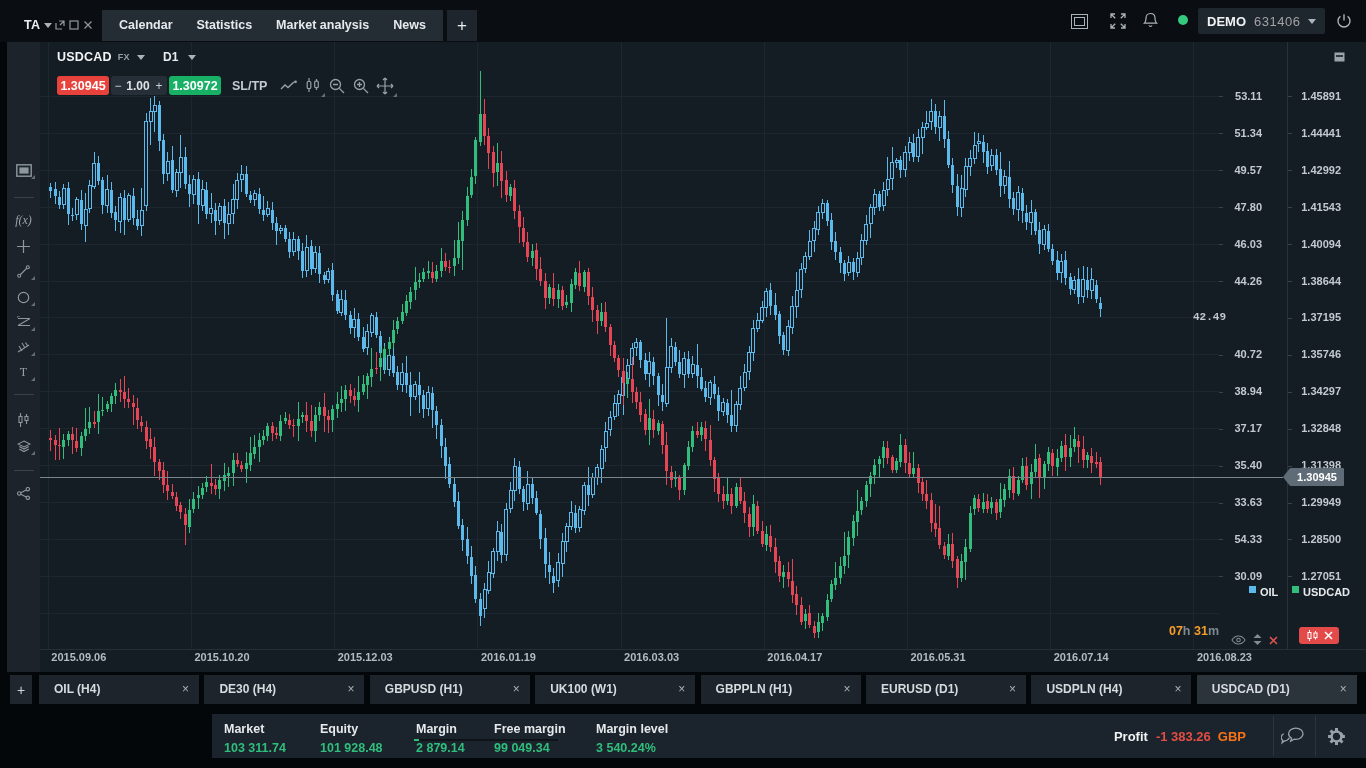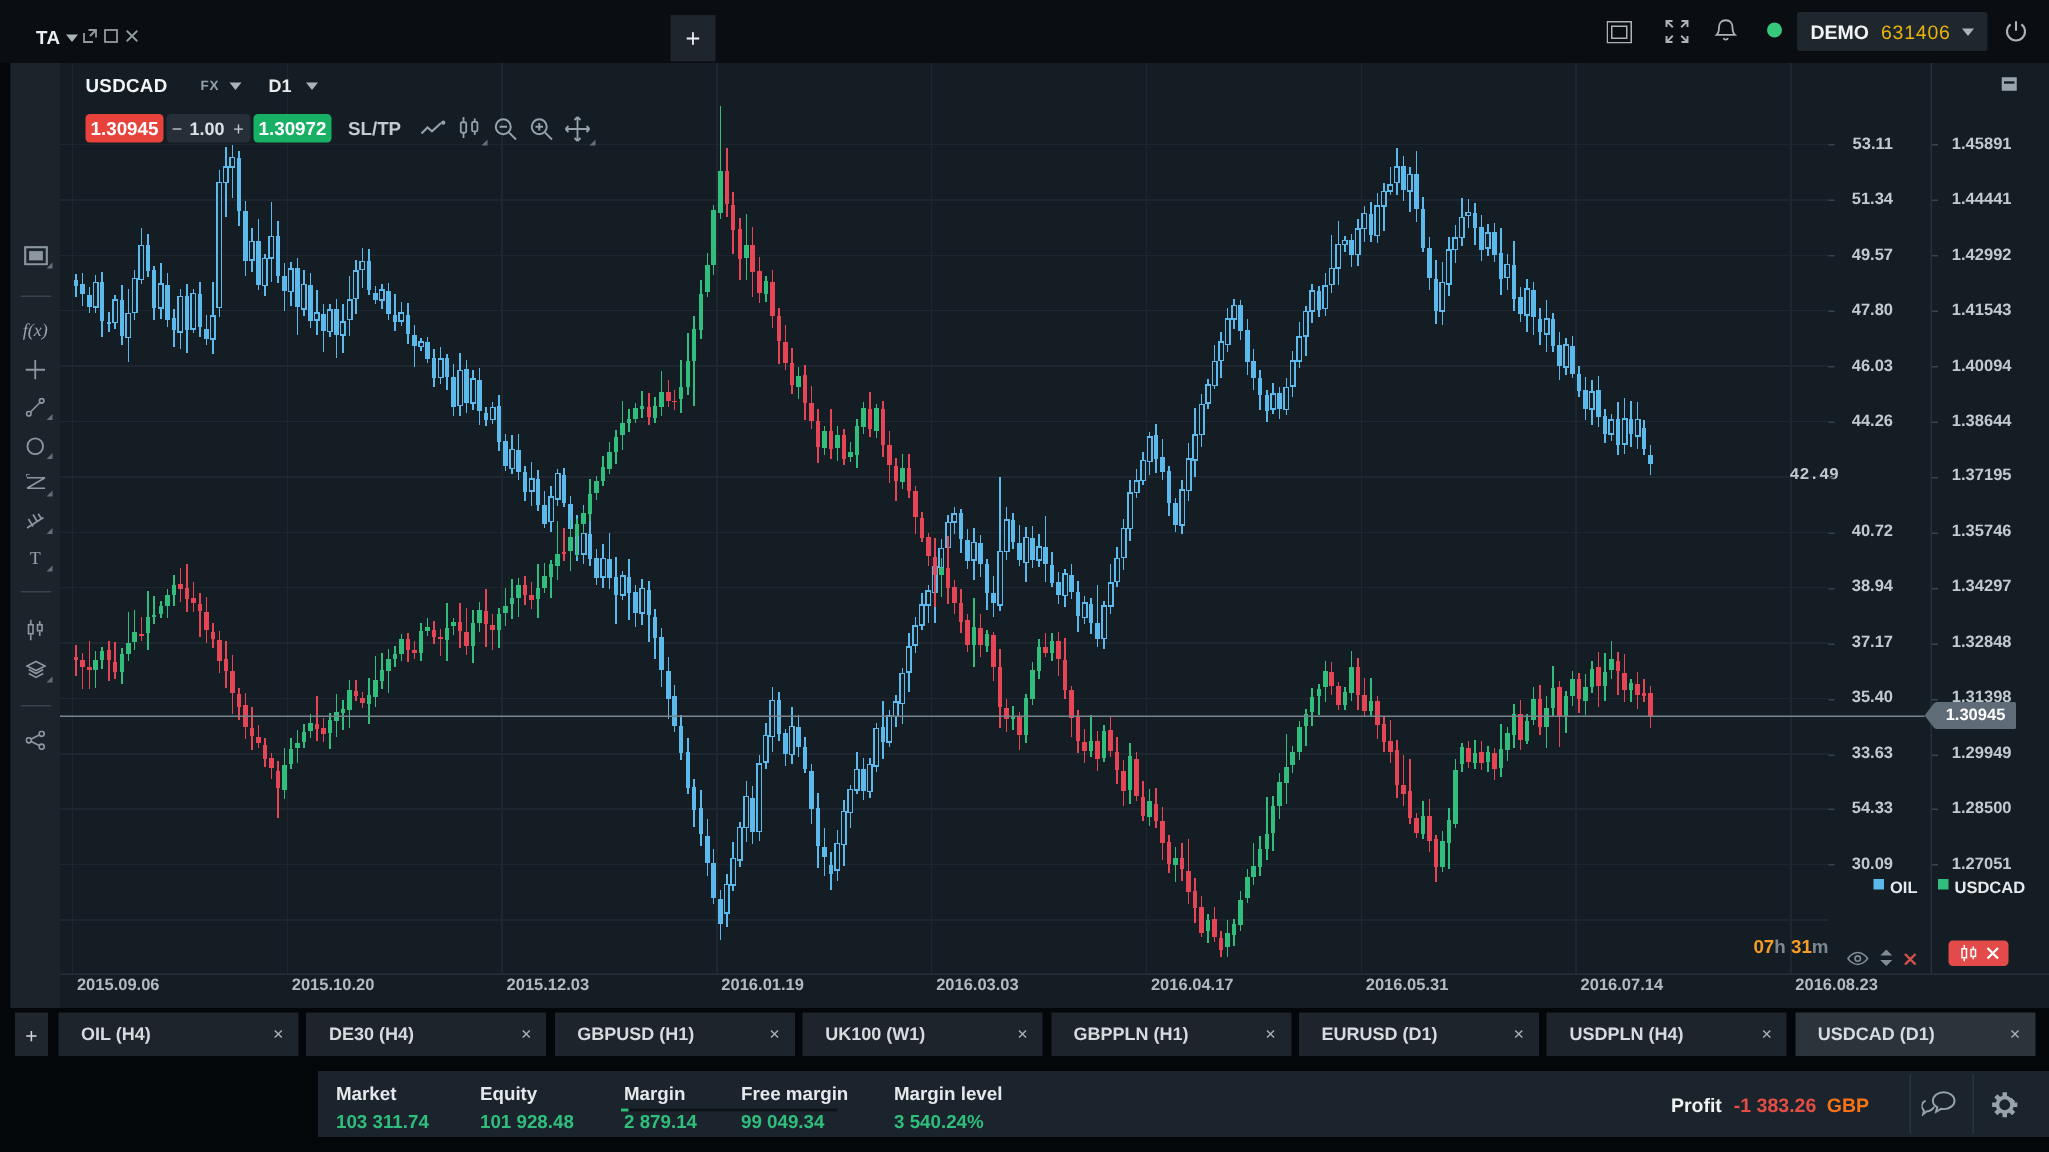--- a/index.html
+++ b/index.html
@@ -20,34 +20,34 @@
   #top-right { position:absolute; left:0; top:0; width:1366px; height:42px; }
   #top-right .tr { position:absolute; display:flex; align-items:center; justify-content:center; margin-left:0 !important; }
   #ic-frame { left:1070px; top:12px; }
   #ic-full { left:1109px; top:12px; }
   #ic-bell { left:1141px; top:11px; }
   #status-dot { position:absolute; left:1178px; top:15px; }
   #acct-chip { position:absolute; left:1198px; top:8px; width:127px; }
   #ic-power { left:1335px; top:12px; }
   #acct-chip { background:#1e262e; height:26px; border-radius:2px; display:flex; align-items:center; padding:0 9px; }
   #acct-type { color:#f1f3f4; font-weight:bold; font-size:13px; }
-  #acct-num { color:#eab308; font-size:13px; margin-left:8px; letter-spacing:.5px; }
+  #acct-num { color:#a3a3a3; font-size:13px; margin-left:8px; letter-spacing:.5px; }
   #status-dot { width:10px; height:10px; border-radius:50%; }
 
   
   #chart-pane { position:absolute; left:7px; top:42px; width:1359px; height:630px; background:#151d24; }
   #plot-svg { position:absolute; left:33px; top:0; }
   #left-toolbar { position:absolute; left:0; top:0; width:33px; height:630px; background:#1c232b; }
   .tool { position:absolute; left:0; width:33px; height:24px; display:flex; align-items:center; justify-content:center; color:#8d979f; cursor:pointer; }
   .tool .sub { position:absolute; right:5px; bottom:3px; width:0; height:0; border-left:4px solid transparent; border-bottom:4px solid #646e76; }
   .tool-divider { position:absolute; left:7px; width:20px; height:1px; background:#39424a; }
 
   #symbol-row { position:absolute; left:50px; top:8px; display:flex; align-items:center; }
   #symbol-name { color:#f2f4f5; font-size:12.5px; font-weight:bold; letter-spacing:.2px; }
-  #symbol-mkt { color:#96a0a8; font-size:9px; font-weight:bold; margin-left:22px; letter-spacing:.4px; }
+  #symbol-mkt { color:#96a0a8; font-size:9px; font-weight:bold; margin-left:6px; letter-spacing:.4px; }
   #symbol-caret { margin-left:7px; }
   #tf-label { color:#e8ecee; font-size:12px; font-weight:bold; margin-left:18px; }
   #tf-caret { margin-left:10px; }
 
   #trade-row { position:absolute; left:50px; top:34px; height:19px; display:flex; align-items:center; }
   .trade-btn { height:19px; border-radius:3px; color:#fff; font-size:12.5px; font-weight:bold; display:flex; align-items:center; justify-content:center; cursor:pointer; }
   #sell-btn { width:52px; background:#e8423c; }
   #vol-stepper { width:56px; height:19px; background:#262f37; border-radius:3px; margin:0 2px; display:flex; align-items:center; color:#c6cdd3; }
   #vol-minus { width:14px; text-align:center; font-size:12px; cursor:pointer; }
   #vol-value { flex:1; text-align:center; font-size:12px; font-weight:bold; color:#dde2e6; }
@@ -120,20 +120,26 @@
         <svg width="10" height="10" viewBox="0 0 10 10">
             <rect x="1" y="1" width="8" height="8" fill="none" stroke="#aab3ba" stroke-width="1.2"></rect>
           </svg>
       </span>
       <span class="win-ic">
         <svg width="10" height="10" viewBox="0 0 10 10">
             <path d="M1.5 1.5l7 7M8.5 1.5l-7 7" stroke="#aab3ba" stroke-width="1.2"></path>
           </svg>
       </span>
     </div>
+    <div id="top-tabs">
+        <div class="top-tab">Calendar</div>
+        <div class="top-tab">Statistics</div>
+        <div class="top-tab">Market analysis</div>
+        <div class="top-tab">News</div>
+      </div>
     <div id="top-add">+</div>
     <div id="top-right">
       <span class="cicon tr" id="ic-frame">
         <svg width="17" height="15" viewBox="0 0 17 15">
             <rect x="0.5" y="0.5" width="16" height="14" fill="none" stroke="#aab3ba"></rect>
             <rect x="3.5" y="3.5" width="10" height="8" fill="none" stroke="#aab3ba"></rect>
           </svg>
       </span>
       <span class="cicon tr" id="ic-full">
         <svg width="16" height="16" viewBox="0 0 16 16" stroke="#aab3ba" stroke-width="1.3" fill="none">

